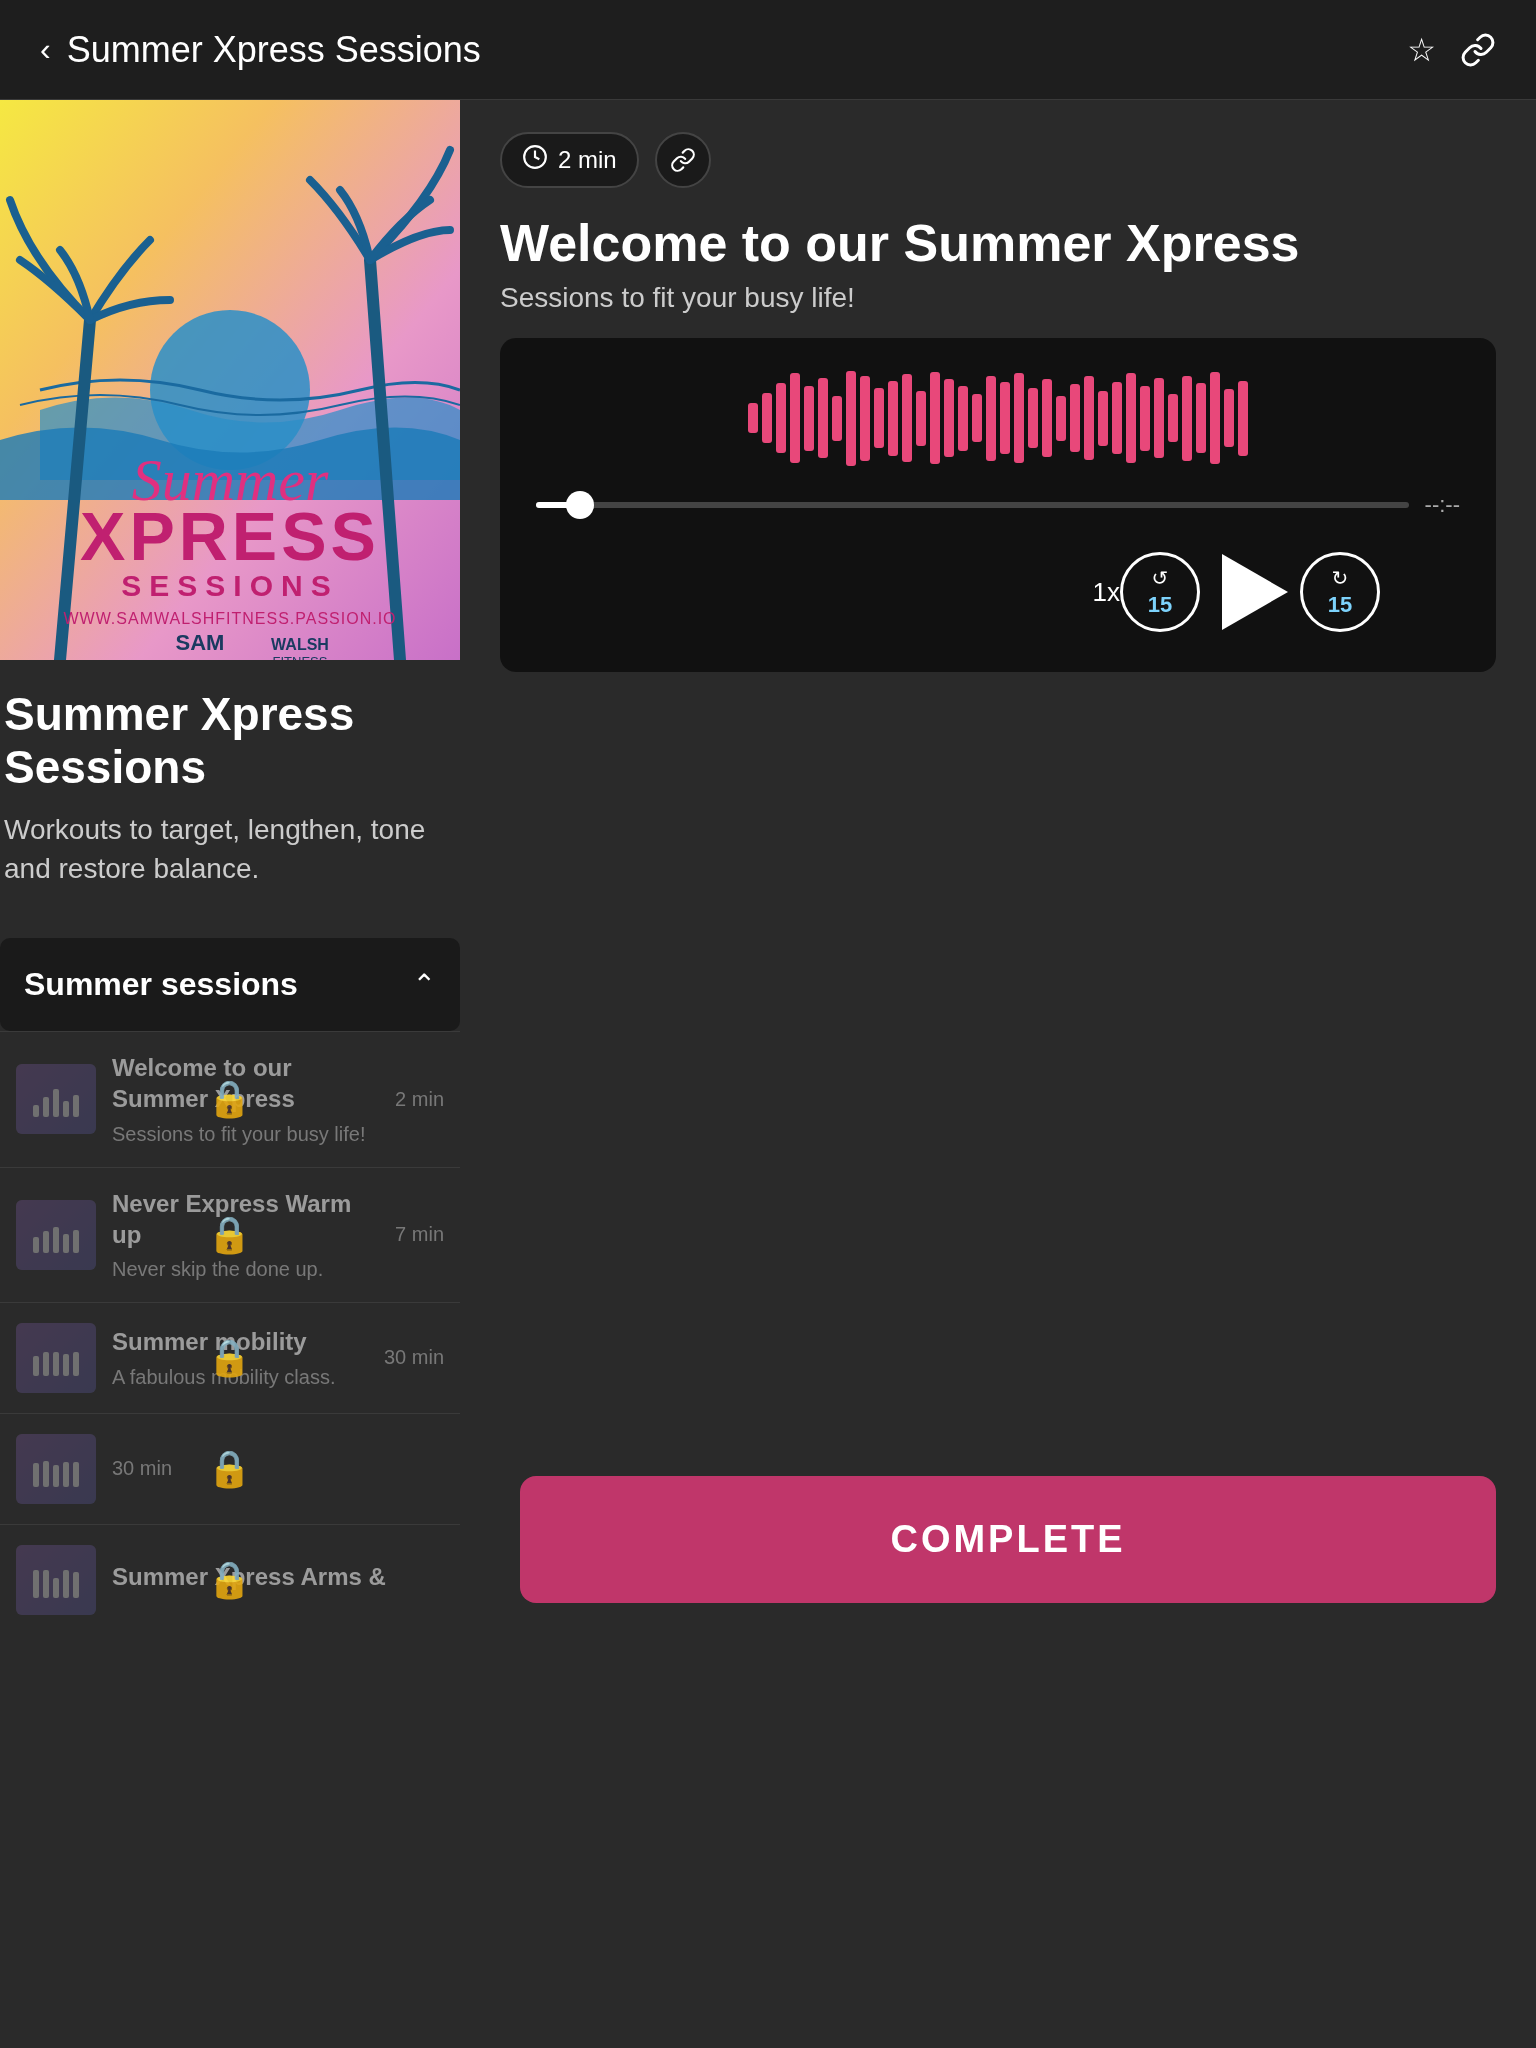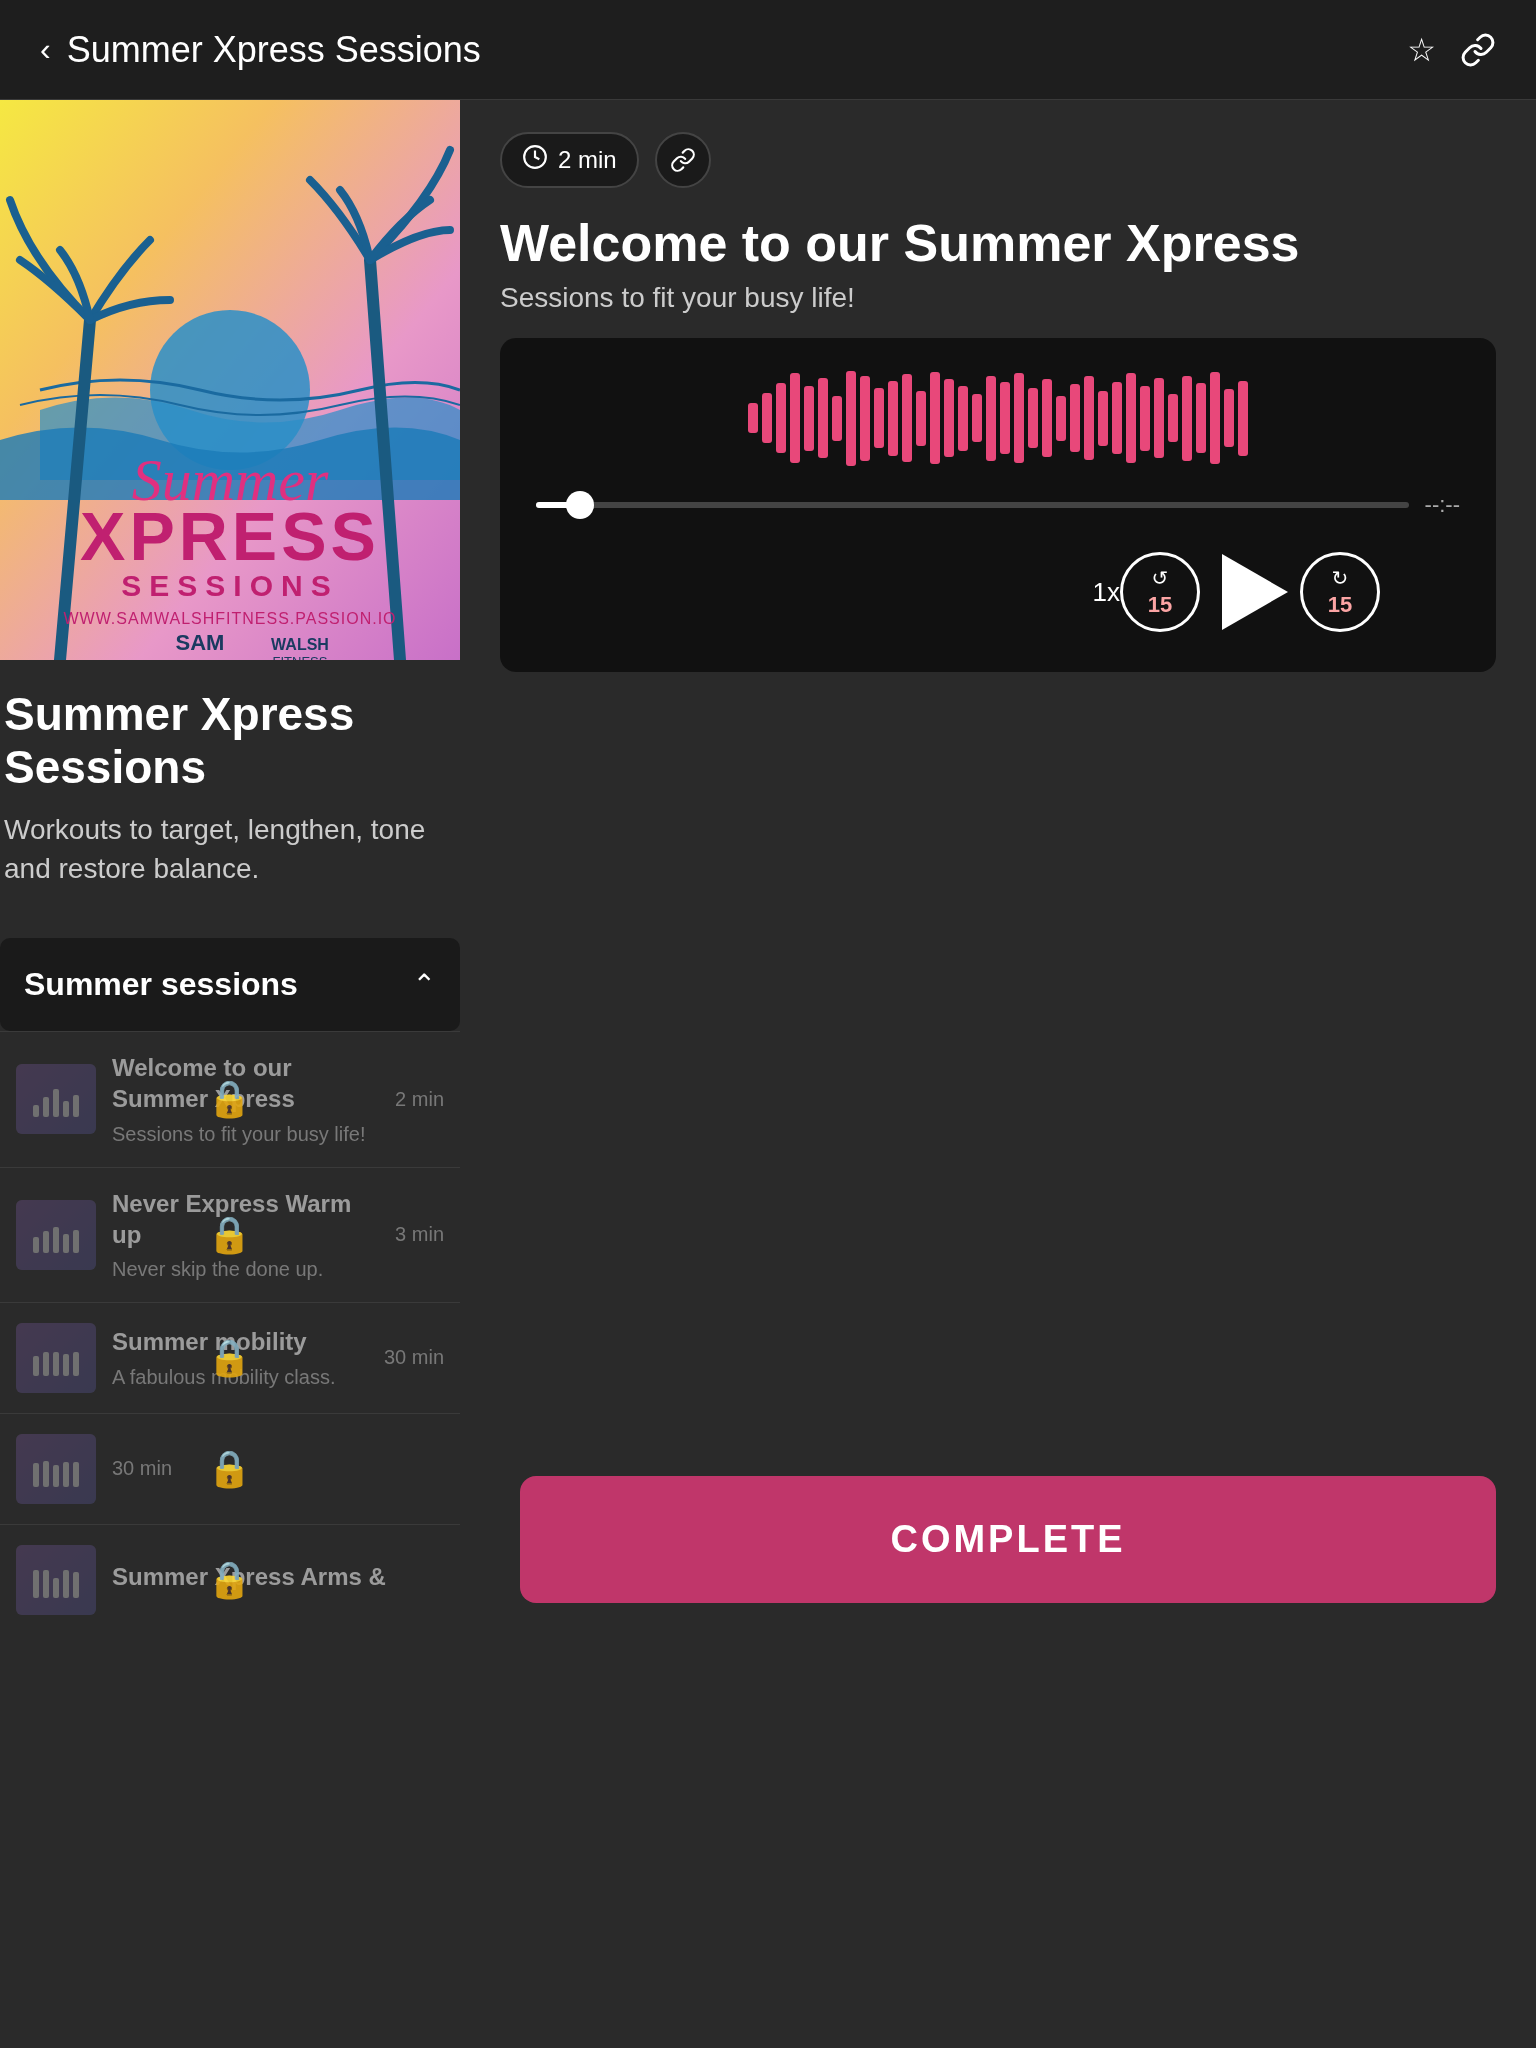--- a/index.html
+++ b/index.html
@@ -334,21 +334,21 @@
       align-items: center;
       justify-content: center;
       cursor: pointer;
       position: relative;
       flex-direction: column;
       gap: 2px;
     }
     .skip-number {
       font-size: 22px;
       font-weight: 700;
-      color: #fca5a5;
+      color: #7dd3fc;
     }
     .skip-arrows {
       font-size: 20px;
       color: #fff;
     }
     .play-btn {
       width: 100px;
       height: 100px;
       background: none;
       border: none;
@@ -513,21 +513,21 @@
             <div class="thumb-bar" style="height:19px"></div>
             <div class="thumb-bar" style="height:23px"></div>
           </div>
         </div>
       </div>
       <div class="session-info">
         <div class="session-name">Never Express Warm up</div>
         <div class="session-desc">Never skip the done up.</div>
       </div>
       <span class="session-lock">🔒</span>
-      <span class="session-duration">3 min</span>
+      <span class="session-duration">7 min</span>
     </div>
           <div class="session-item">
       <div class="session-thumb">
         <div class="session-thumb-inner">
           <div class="thumb-bars">
             <div class="thumb-bar" style="height:20px"></div>
             <div class="thumb-bar" style="height:24px"></div>
             <div class="thumb-bar" style="height:24px"></div>
             <div class="thumb-bar" style="height:22px"></div>
             <div class="thumb-bar" style="height:24px"></div>

